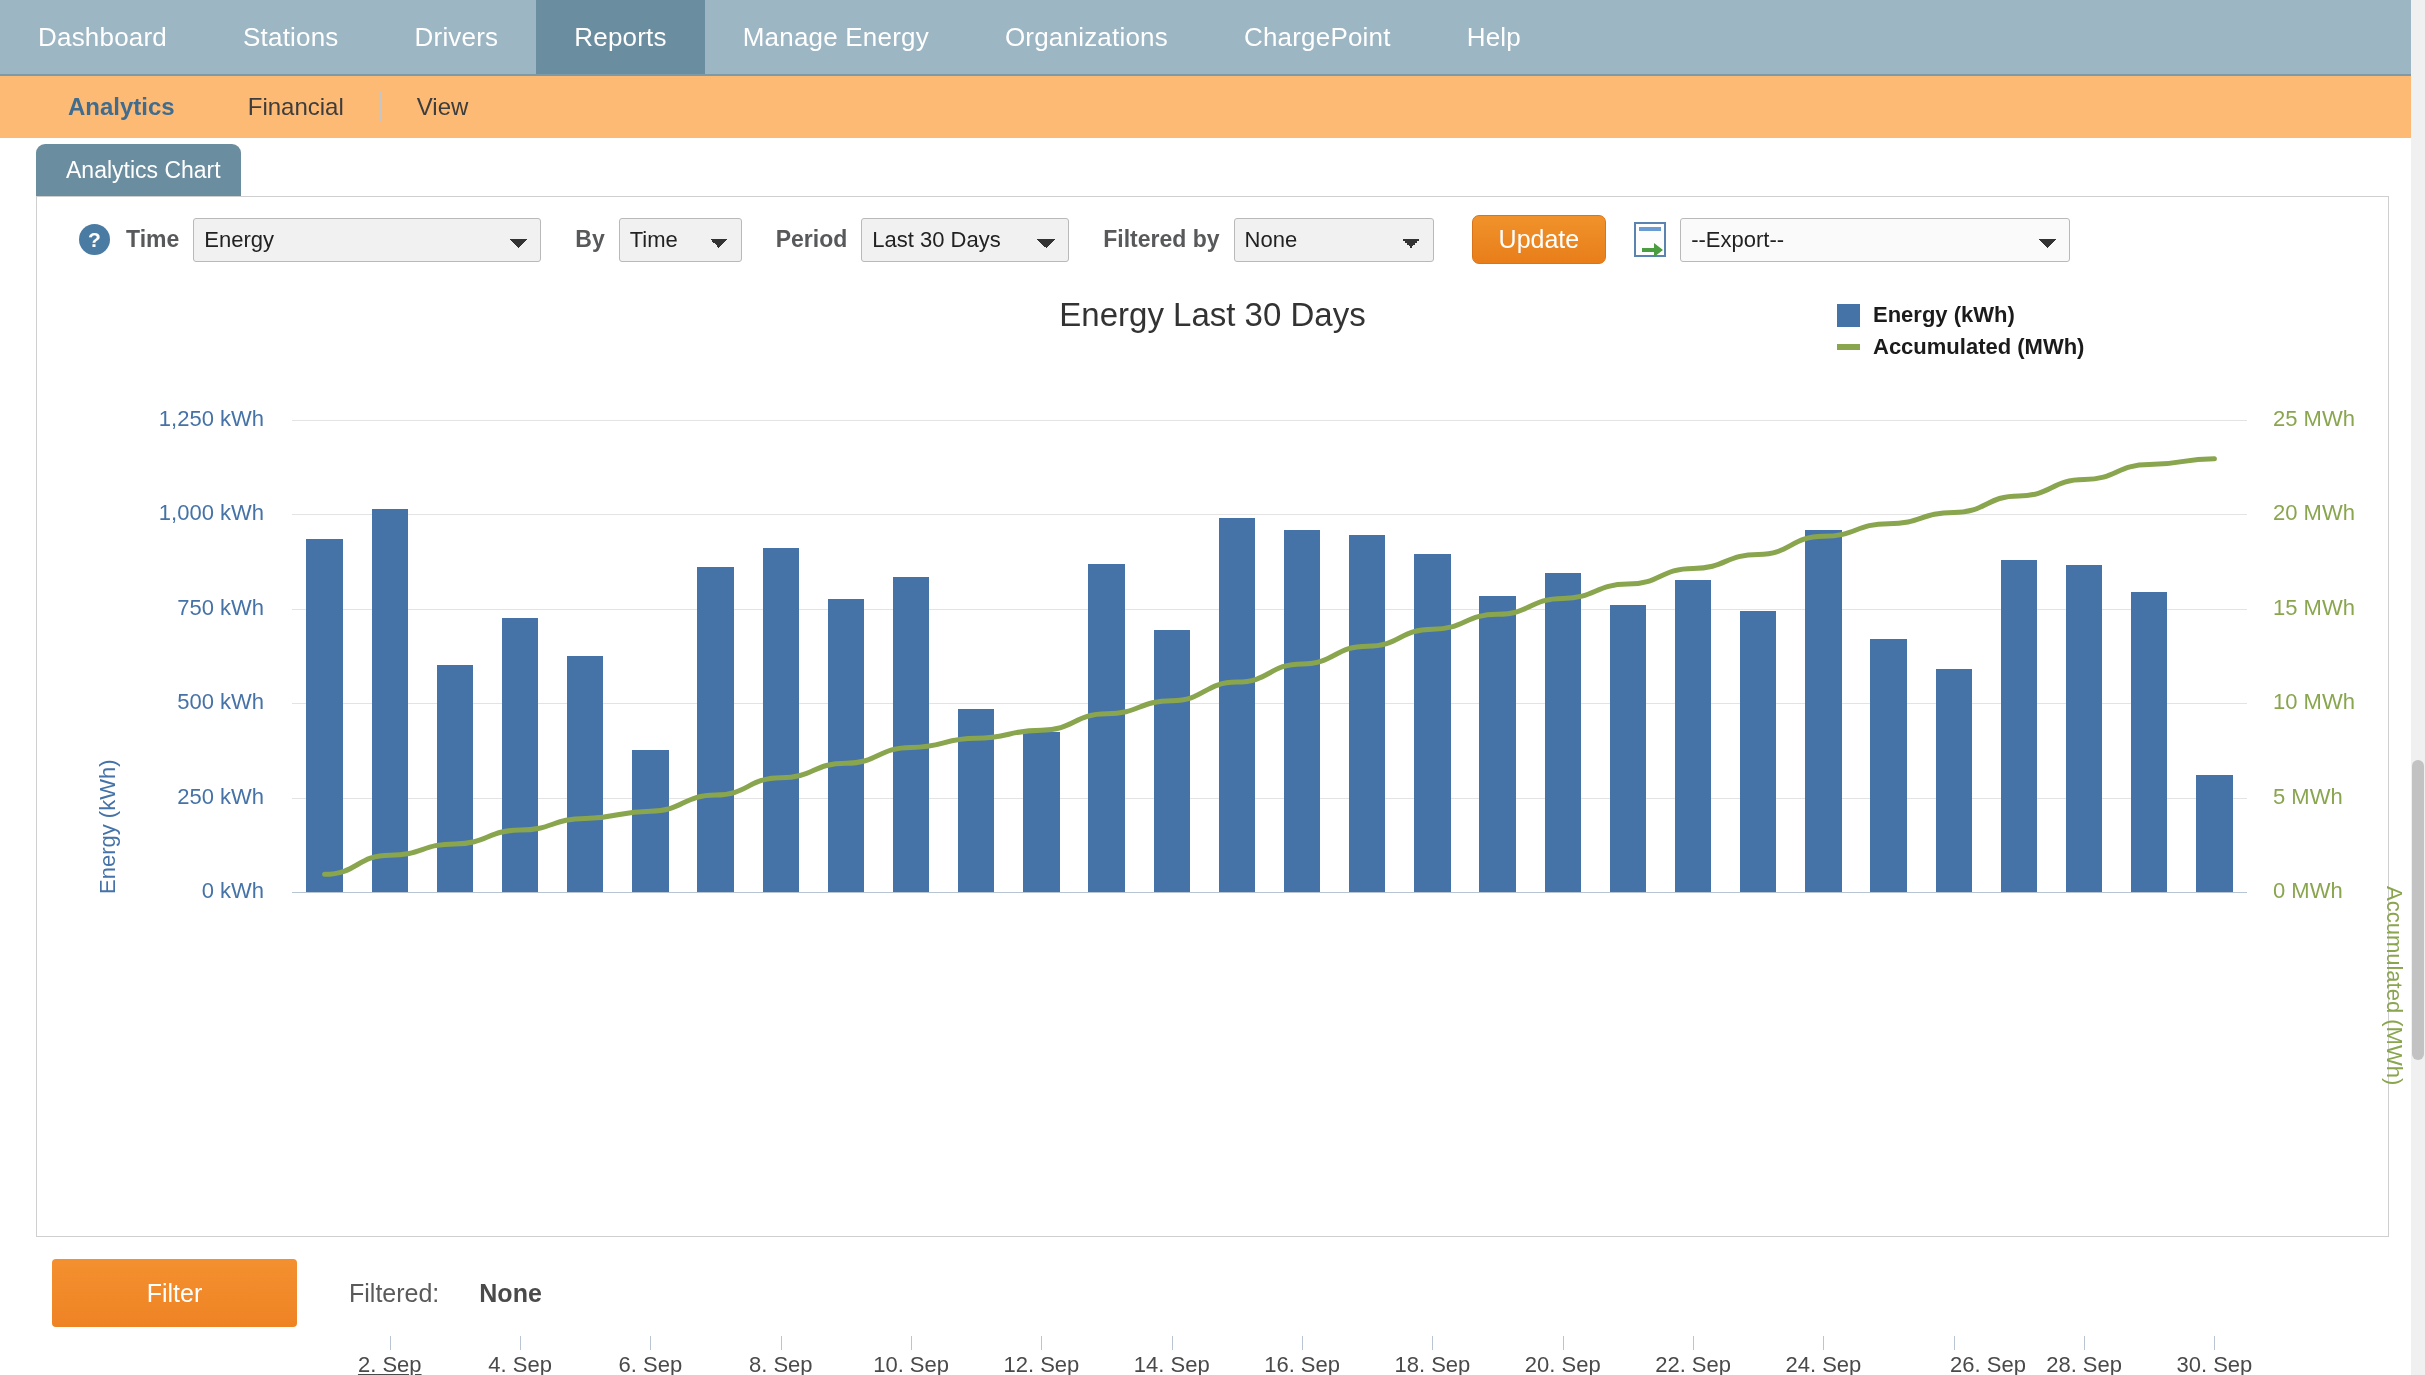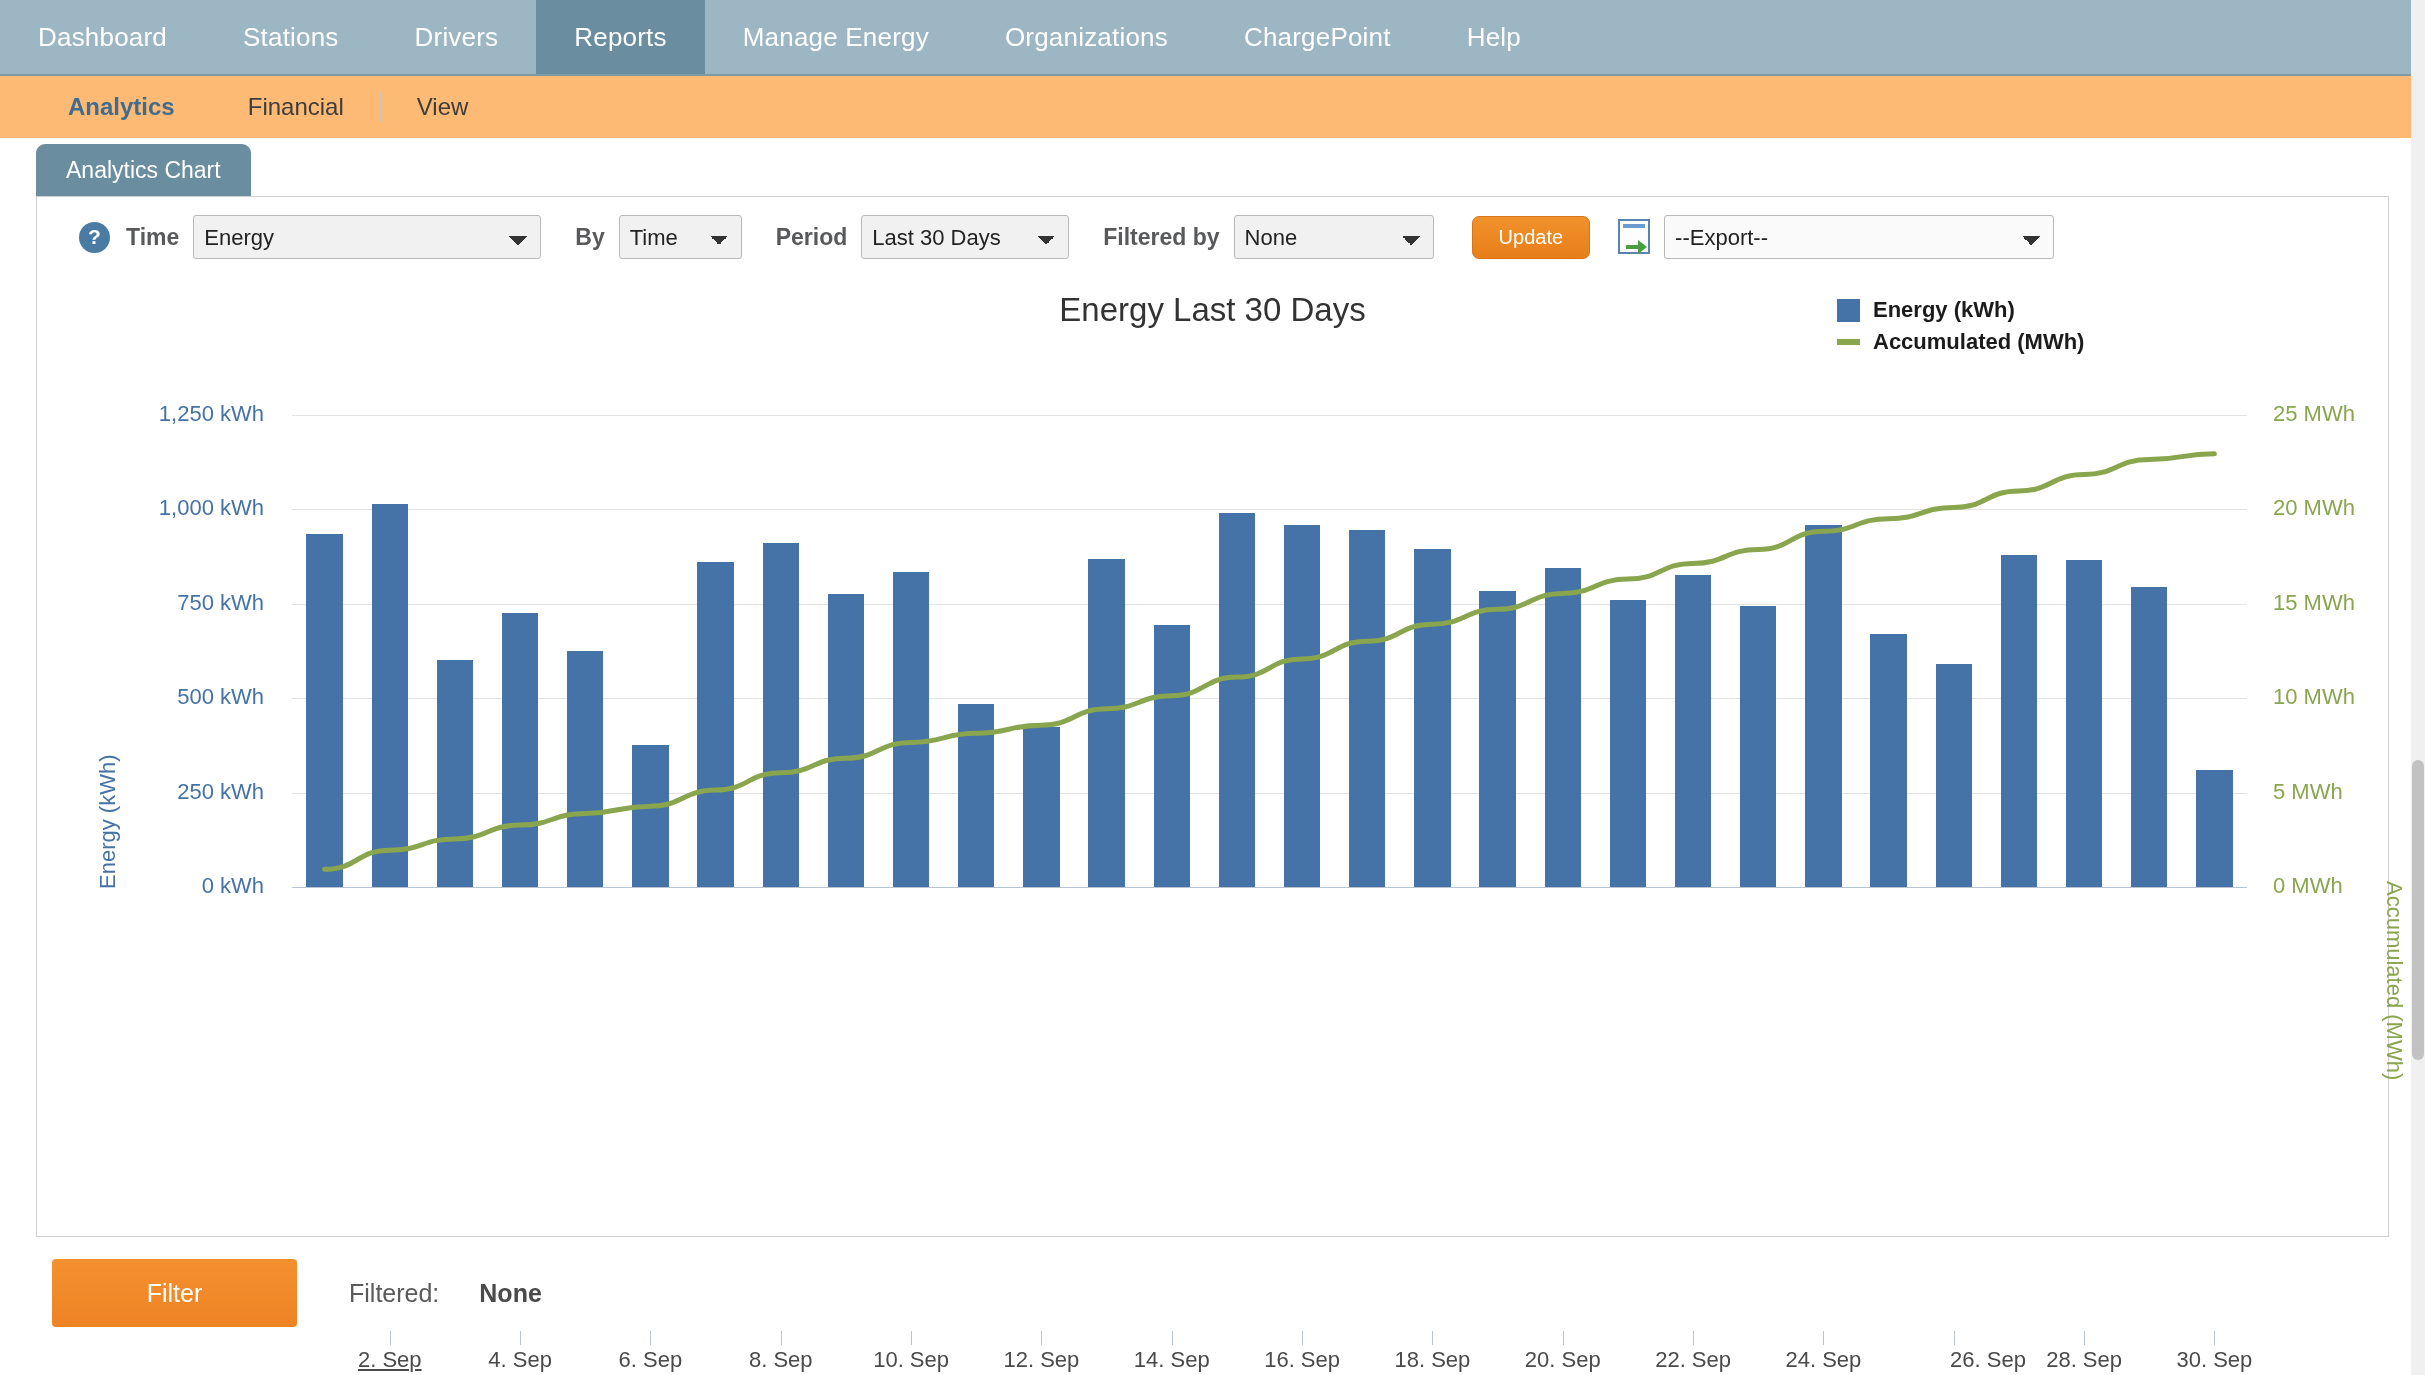--- a/index.html
+++ b/index.html
@@ -52,21 +52,21 @@
   
   .tabstrip {
     padding-left:36px;
     height:58px;
     display:flex; align-items:flex-end;
   }
   .tab {
     background:#6b8da0;
     color:#ffffff;
     font-size:23px;
-    padding:13px 30px 12px 30px;
+    padding:13px 20px 12px 30px;
     border-radius:9px 9px 0 0;
     cursor:pointer;
   }
 
   
   .panel {
     margin:0 36px 0 36px;
     border:1px solid #cfcfcf;
     height:1041px;
     background:#ffffff;
@@ -121,21 +121,21 @@
   #sel-period { width:208px; }
   #sel-breakdown { width:200px; }
   #sel-export { width:390px; background-color:#fafafa; }
 
   .update-btn {
     margin-left:38px;
     background:linear-gradient(#f0922b,#e87e19);
     border:1px solid #d9741a;
     border-radius:7px;
     color:#fff;
-    font-size:20px;
+    font-size:25px;
     padding:9px 26px;
     cursor:pointer;
     font-family:"Liberation Sans", sans-serif;
     white-space:nowrap;
   }
   .export-icon {
     margin-left:28px; margin-right:12px;
     width:34px; height:36px;
     position:relative; cursor:pointer; flex:0 0 auto;
   }

